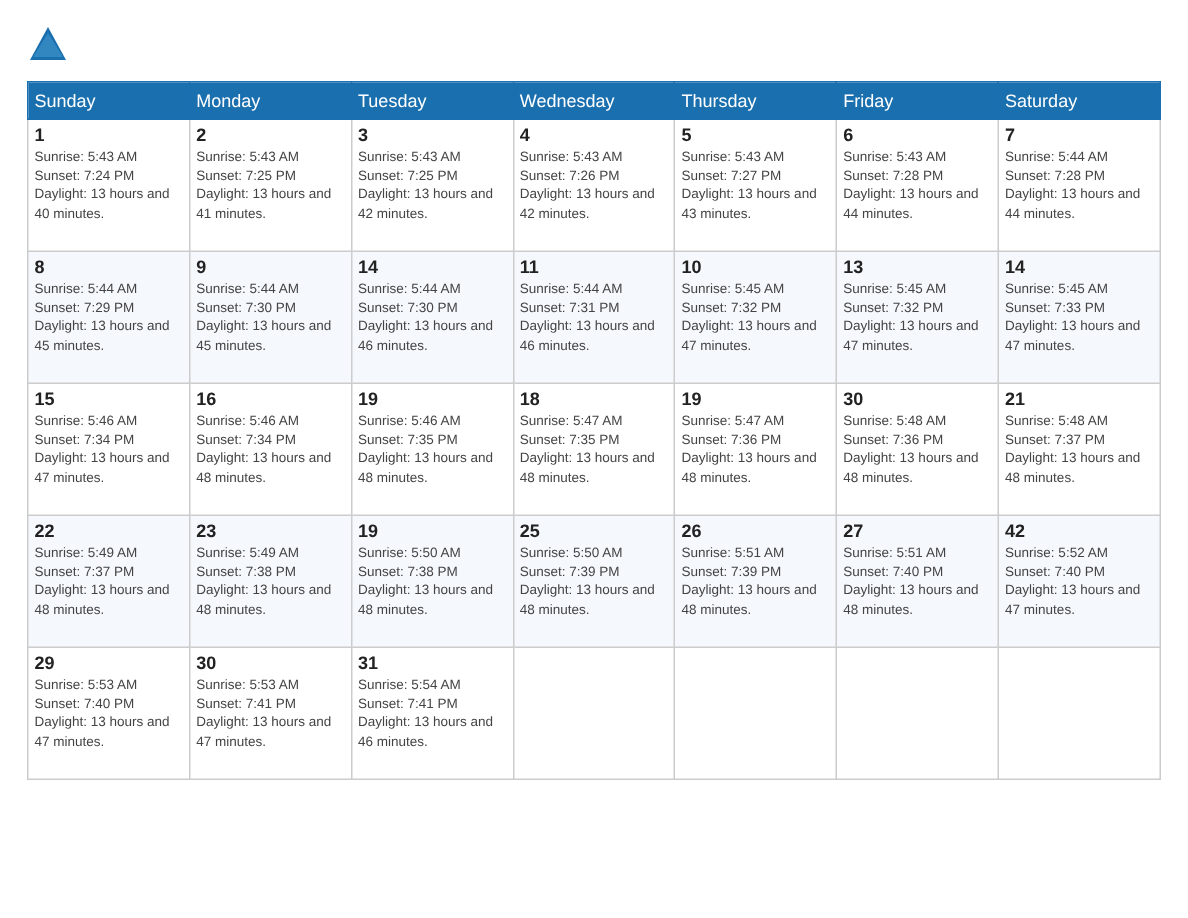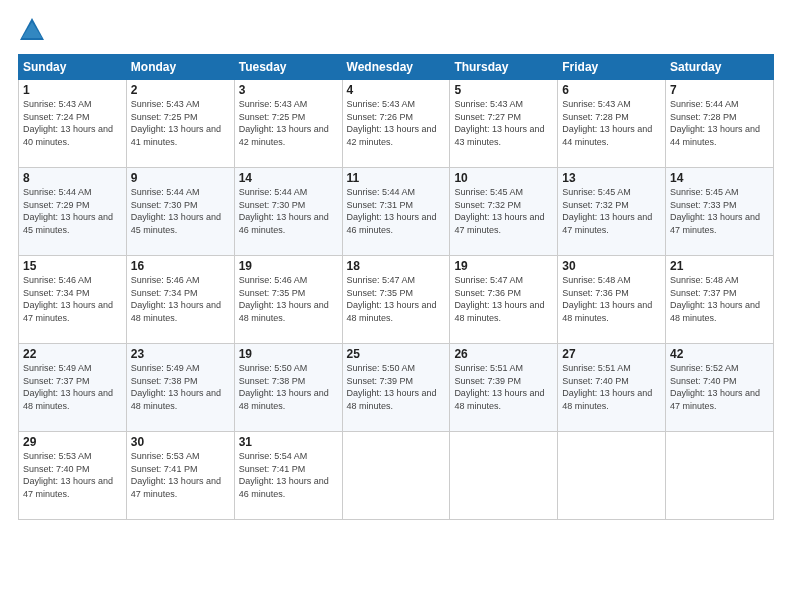--- a/index.html
+++ b/index.html
@@ -61,21 +61,21 @@
     }
     .calendar {
       width: 100%;
       border-collapse: collapse;
       table-layout: fixed;
     }
     .calendar thead th {
       background: #1a6faf;
       color: #fff;
       font-size: 12px;
-      font-weight: bold;
+      font-weight: normal;
       padding: 5px 4px;
       text-align: left;
       border: 1px solid #1a6faf;
     }
     .calendar tbody td {
       border: 1px solid #ccc;
       vertical-align: top;
       padding: 3px 4px;
       font-size: 9.5px;
       color: #333;

